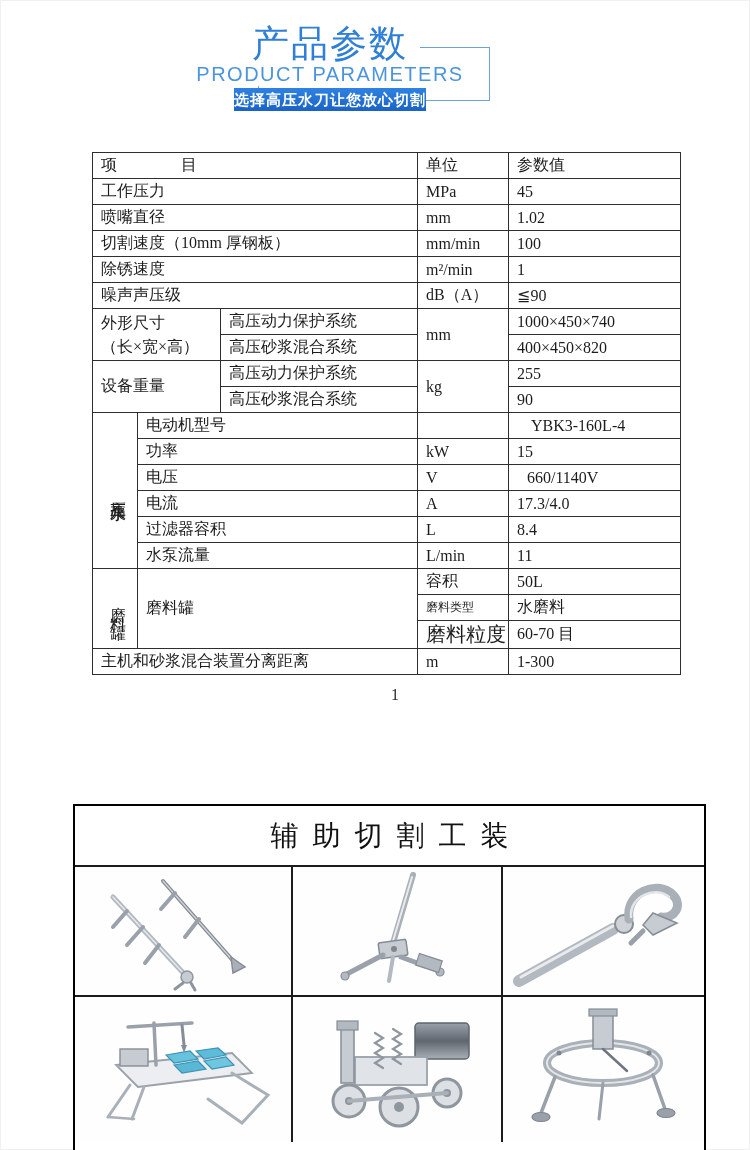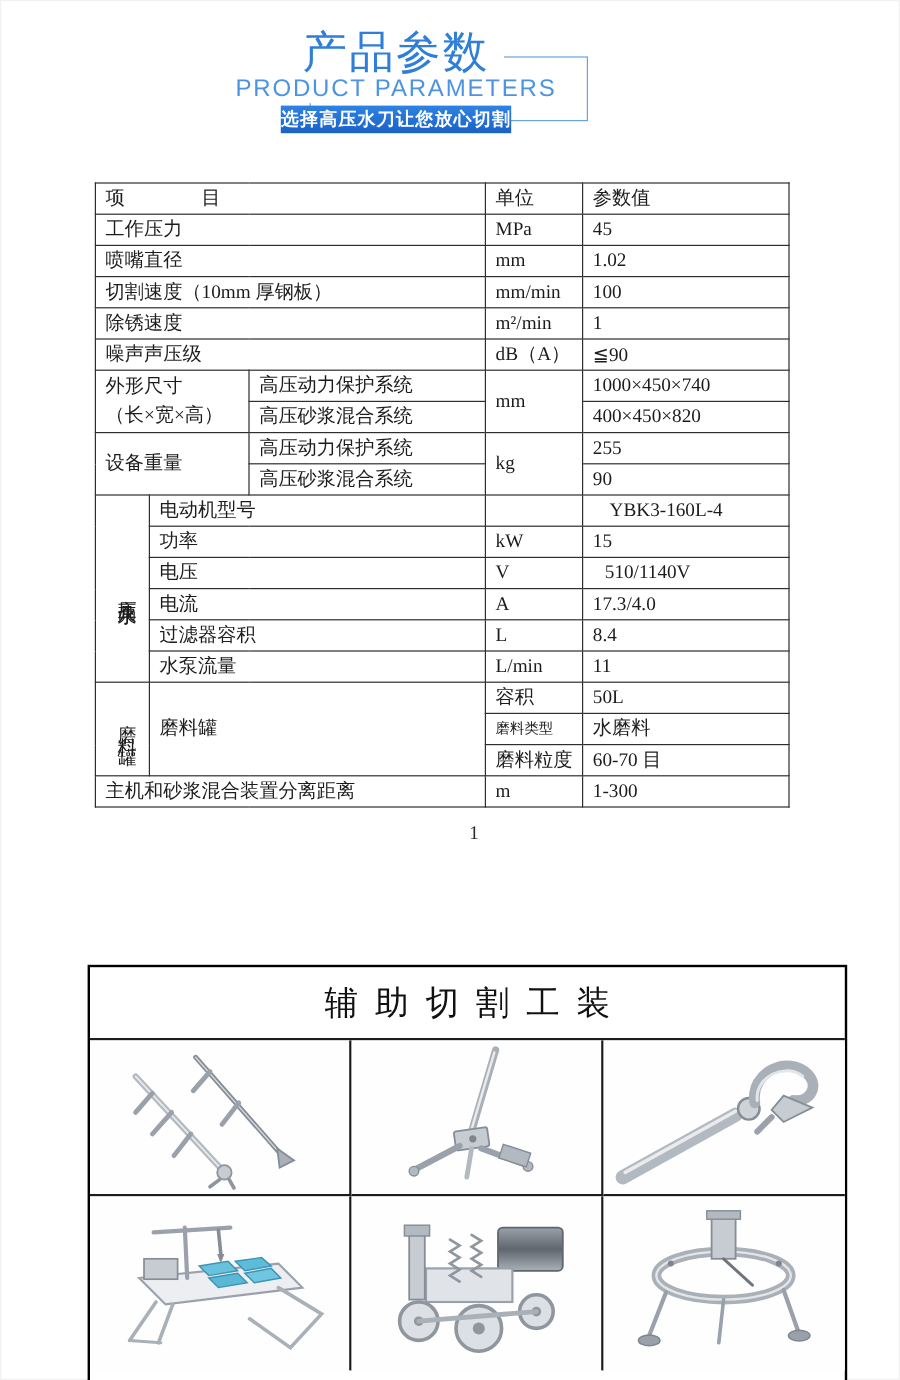--- a/index.html
+++ b/index.html
@@ -20,21 +20,21 @@
            font-size:20px;line-height:24px;letter-spacing:1.5px;color:#4d94e0;
            background:#ffffff;padding:0 8px;white-space:nowrap;}
   .hdr-bar{position:absolute;left:50%;top:88px;transform:translateX(-50%);
            width:192px;height:23px;line-height:23px;text-align:center;
            background:linear-gradient(#2e82e2,#1a62c6);
            font-family:"Liberation Sans","DejaVu Sans",sans-serif;
            font-size:15px;font-weight:bold;letter-spacing:1px;color:#ffffff;
            white-space:nowrap;}
 
   
-  table.spec{position:absolute;left:79px;top:152px;border-collapse:collapse;
+  table.spec{position:absolute;left:92px;top:152px;border-collapse:collapse;
              table-layout:fixed;}
   table.spec td{border:1px solid #2e2e2e;height:25px;padding:0 2px 0 8px;
                 font-size:16px;vertical-align:middle;overflow:hidden;white-space:nowrap;}
   td.unit-cell{font-size:15px;padding-left:6px;}
   td.val-cell{font-size:15px;padding-left:10px;}
   td.vert-cell{text-align:center;vertical-align:top;padding:4px 0 0 0;}
   .vtext{writing-mode:vertical-rl;text-orientation:upright;display:inline-block;
          font-size:16px;line-height:1;}
   .vtext.tight{letter-spacing:2px;}
   .vtext.loose{letter-spacing:10px;margin-top:2px;}
@@ -144,21 +144,21 @@
         <td class="val-cell" style="padding-left:22px">YBK3-160L-4</td>
       </tr>
       <tr>
         <td colspan="2">功率</td>
         <td class="unit-cell">kW</td>
         <td class="val-cell">15</td>
       </tr>
       <tr>
         <td colspan="2">电压</td>
         <td class="unit-cell">V</td>
-        <td class="val-cell" style="padding-left:18px">510/1140V</td>
+        <td class="val-cell" style="padding-left:18px">660/1140V</td>
       </tr>
       <tr>
         <td colspan="2">电流</td>
         <td class="unit-cell">A</td>
         <td class="val-cell">17.3/4.0</td>
       </tr>
       <tr>
         <td colspan="2">过滤器容积</td>
         <td class="unit-cell">L</td>
         <td class="val-cell">8.4</td>
@@ -175,21 +175,21 @@
         </td>
         <td colspan="2" rowspan="3">磨料罐</td>
         <td class="unit-cell" style="font-size:16px">容积</td>
         <td class="val-cell">50L</td>
       </tr>
       <tr>
         <td class="unit-cell" style="font-size:12px">磨料类型</td>
         <td class="val-cell">水磨料</td>
       </tr>
       <tr>
-        <td class="unit-cell" style="font-size:16px">磨料粒度</td>
+        <td class="unit-cell" style="font-size:20px">磨料粒度</td>
         <td class="val-cell">60-70 目</td>
       </tr>
 
       <tr>
         <td colspan="3">主机和砂浆混合装置分离距离</td>
         <td class="unit-cell">m</td>
         <td class="val-cell">1-300</td>
       </tr>
     </tbody>
   </table>

